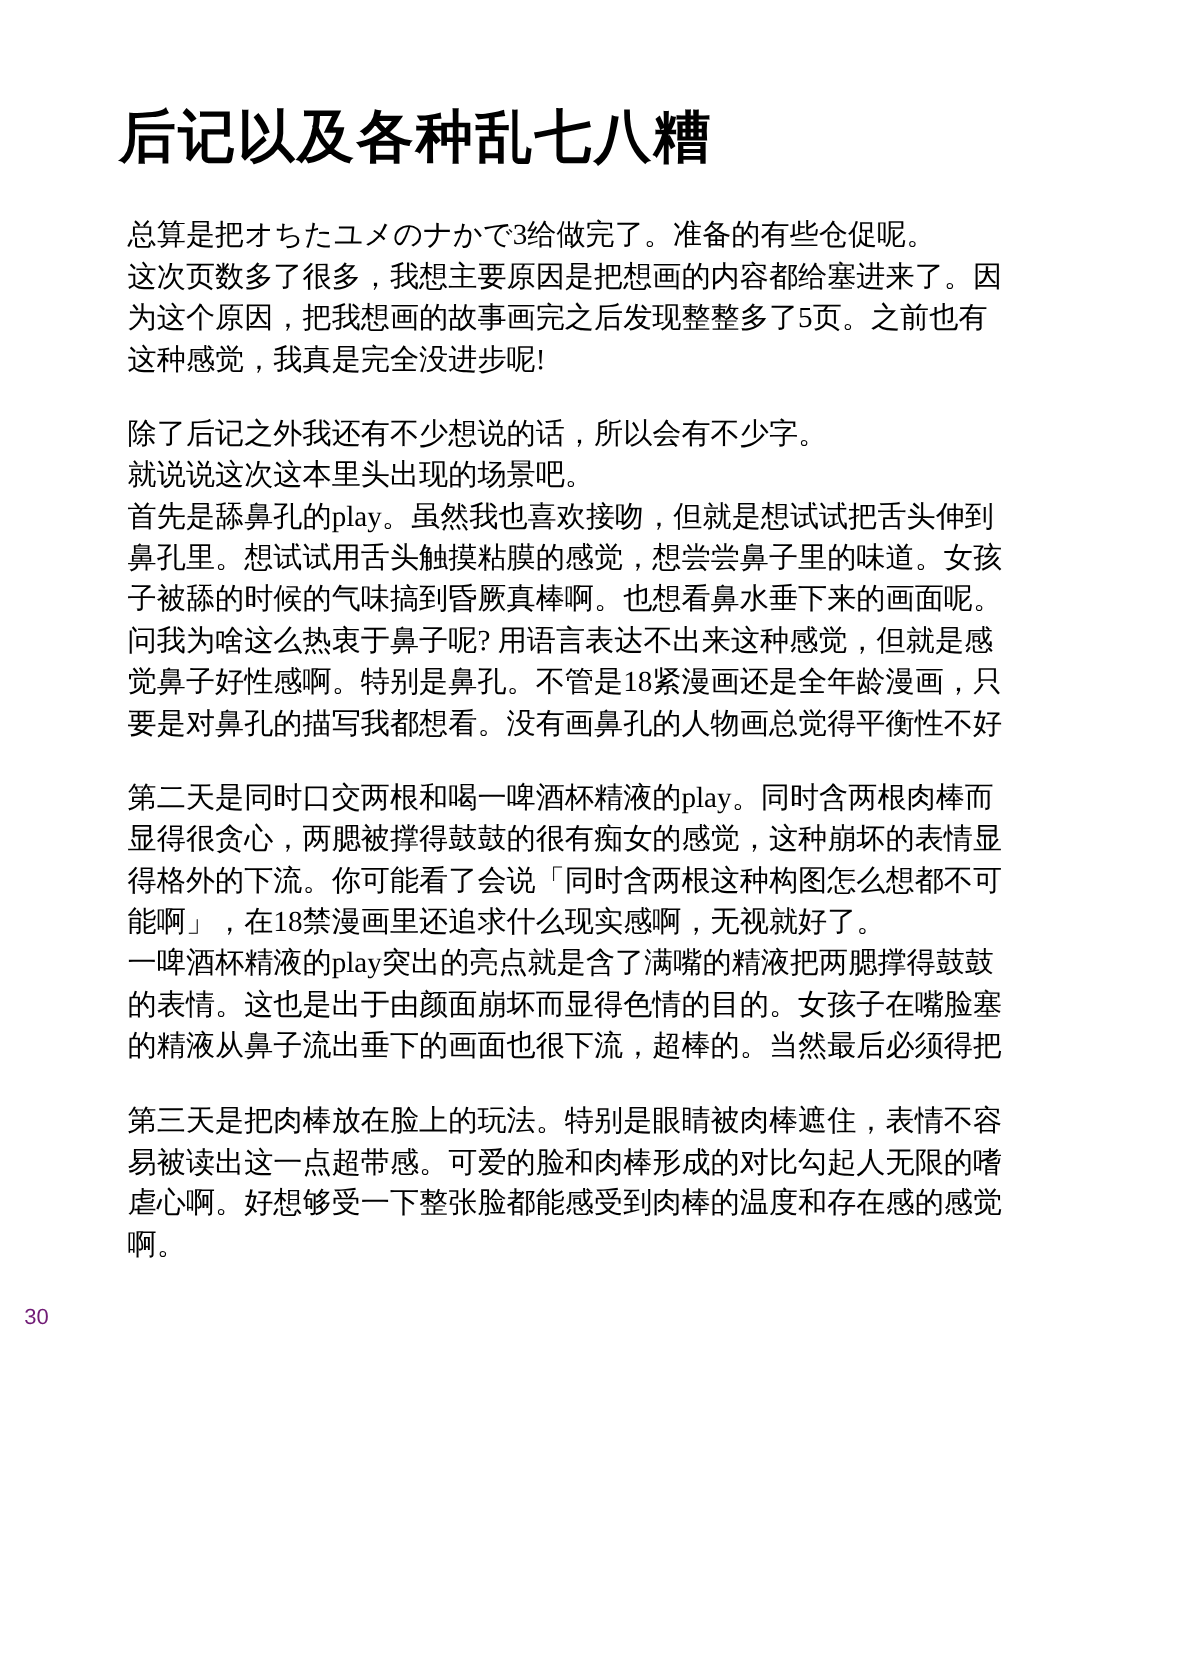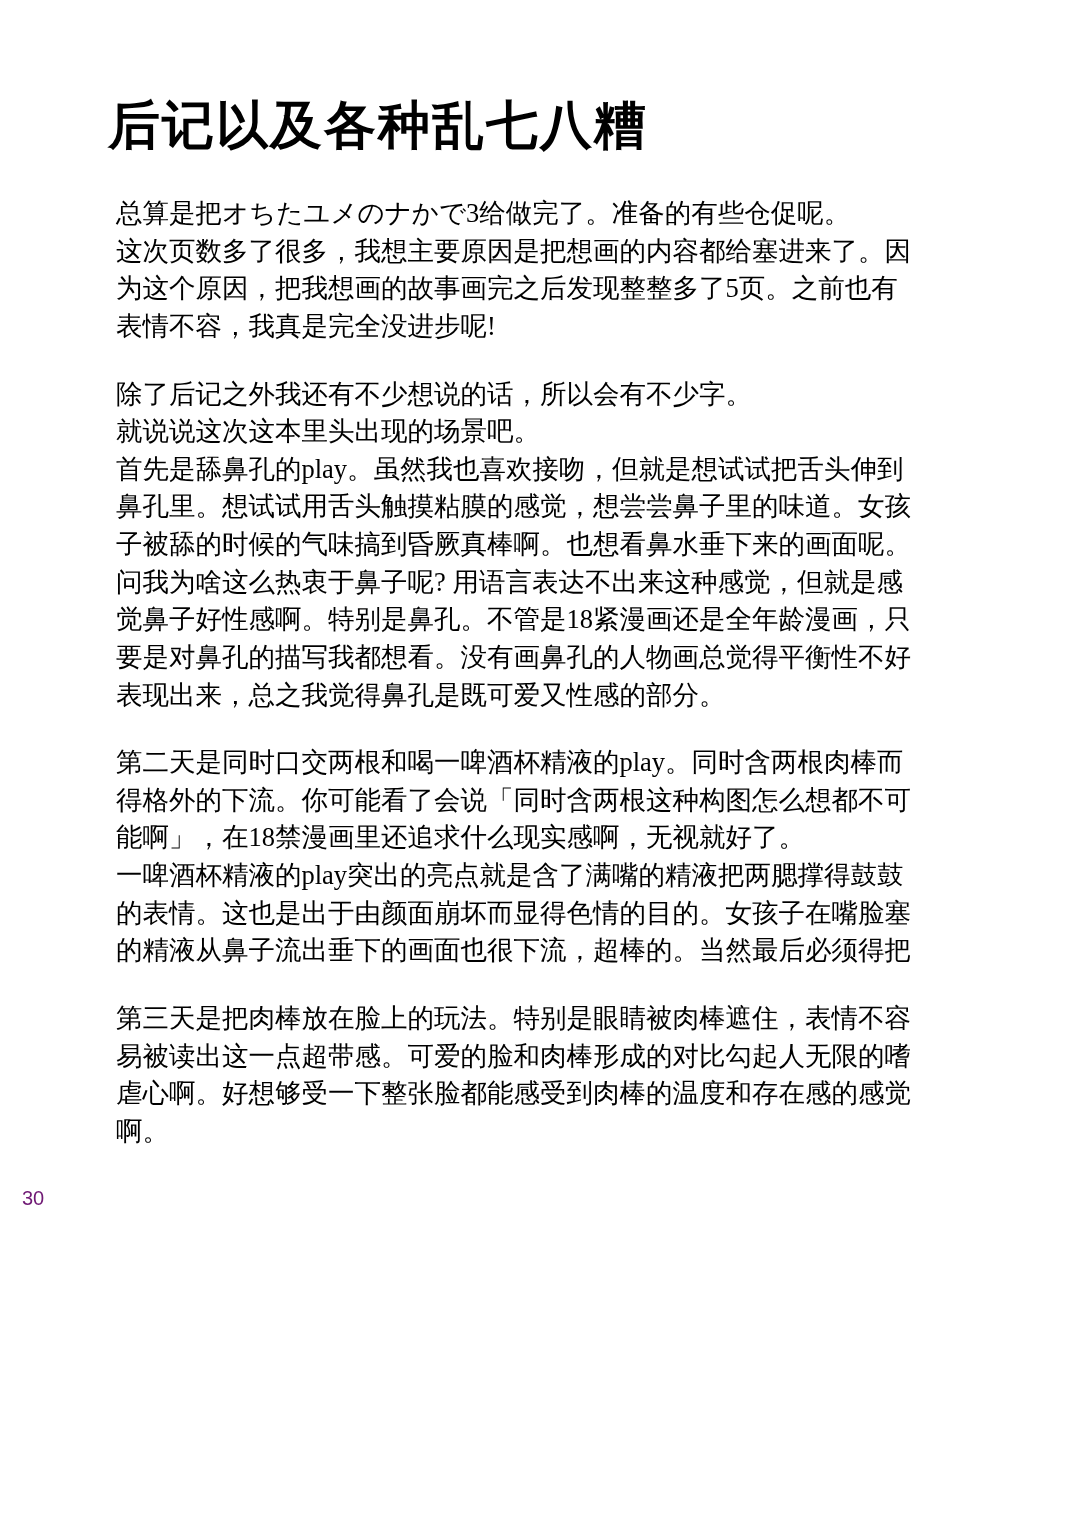--- a/index.html
+++ b/index.html
@@ -68,41 +68,41 @@
 <div class="page">
 
   <h1 class="title">后记以及各种乱七八糟</h1>
 
   <div class="body-text">
 
     <div class="para">
       <span class="line">总算是把オちたユメのナかで3给做完了。准备的有些仓促呢。</span>
       <span class="line">这次页数多了很多，我想主要原因是把想画的内容都给塞进来了。因</span>
       <span class="line">为这个原因，把我想画的故事画完之后发现整整多了5页。之前也有</span>
-      <span class="line">表情不容，我真是完全没进步呢!</span>
+      <span class="line">这种感觉，我真是完全没进步呢!</span>
     </div>
 
     <div class="para-gap"></div>
 
     <div class="para">
       <span class="line">除了后记之外我还有不少想说的话，所以会有不少字。</span>
       <span class="line">就说说这次这本里头出现的场景吧。</span>
       <span class="line">首先是舔鼻孔的play。虽然我也喜欢接吻，但就是想试试把舌头伸到</span>
       <span class="line">鼻孔里。想试试用舌头触摸粘膜的感觉，想尝尝鼻子里的味道。女孩</span>
       <span class="line">子被舔的时候的气味搞到昏厥真棒啊。也想看鼻水垂下来的画面呢。</span>
       <span class="line">问我为啥这么热衷于鼻子呢? 用语言表达不出来这种感觉，但就是感</span>
       <span class="line">觉鼻子好性感啊。特别是鼻孔。不管是18紧漫画还是全年龄漫画，只</span>
       <span class="line">要是对鼻孔的描写我都想看。没有画鼻孔的人物画总觉得平衡性不好</span>
-      <span class="line">表现出来，总之我觉得鼻孔是既可爱又性感的部分。</span>
     </div>
 
     <div class="para-gap"></div>
 
     <div class="para">
       <span class="line">第二天是同时口交两根和喝一啤酒杯精液的play。同时含两根肉棒而</span>
+      <span class="line">显得很贪心，两腮被撑得鼓鼓的很有痴女的感觉，这种崩坏的表情显</span>
       <span class="line">得格外的下流。你可能看了会说「同时含两根这种构图怎么想都不可</span>
       <span class="line">能啊」，在18禁漫画里还追求什么现实感啊，无视就好了。</span>
       <span class="line">一啤酒杯精液的play突出的亮点就是含了满嘴的精液把两腮撑得鼓鼓</span>
       <span class="line">的表情。这也是出于由颜面崩坏而显得色情的目的。女孩子在嘴脸塞</span>
       <span class="line">的精液从鼻子流出垂下的画面也很下流，超棒的。当然最后必须得把</span>
     </div>
 
     <div class="para-gap"></div>
 
     <div class="para">

